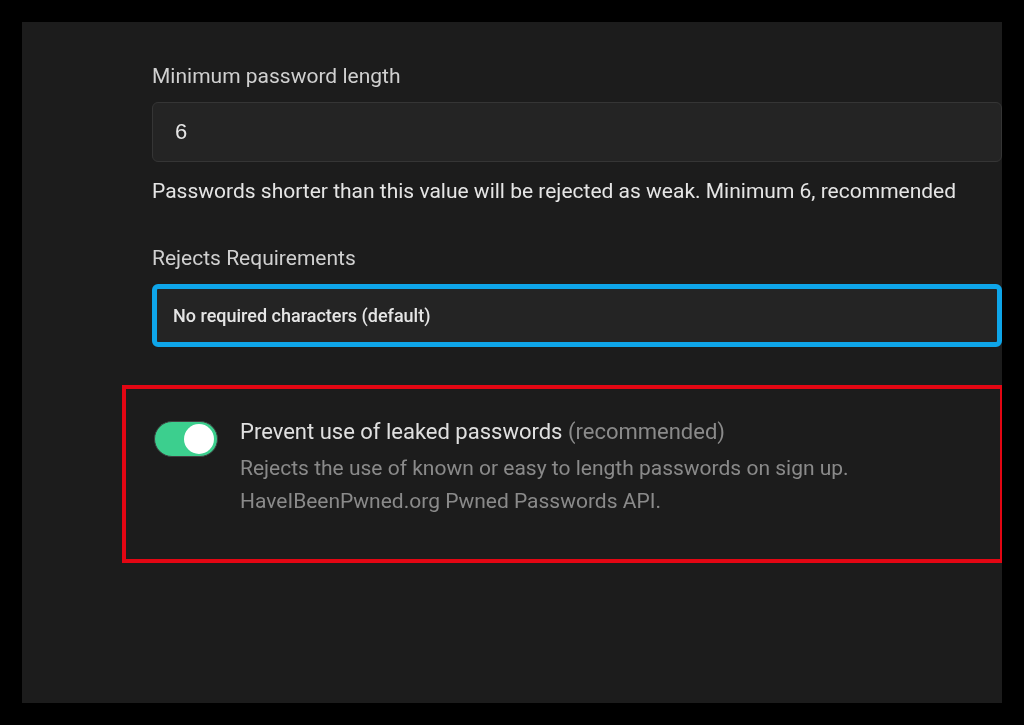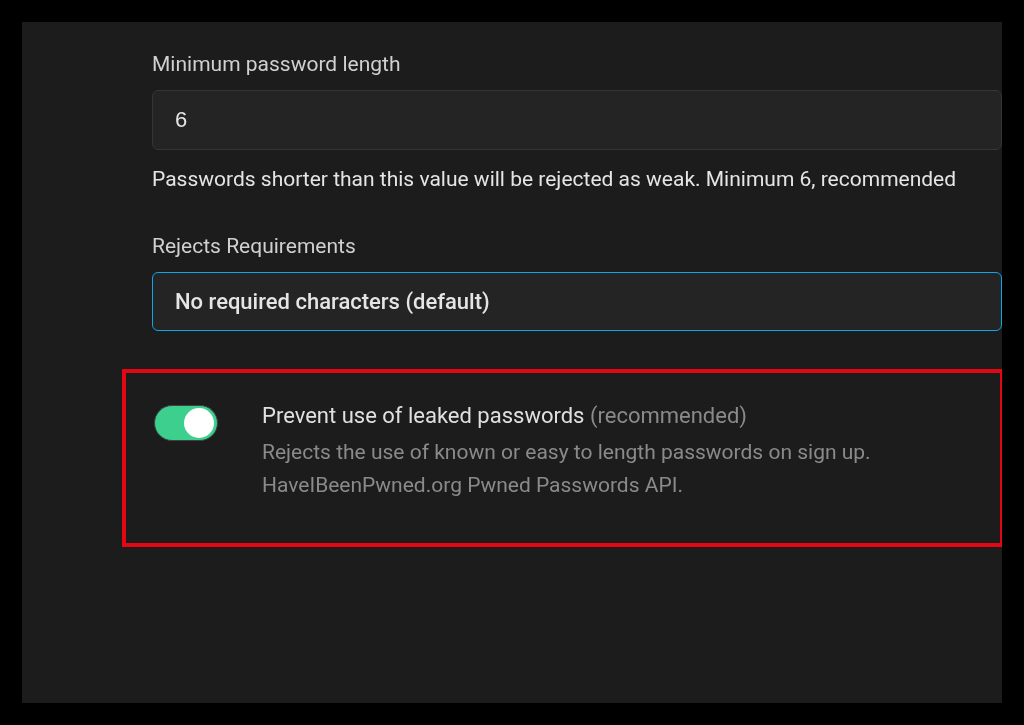--- a/index.html
+++ b/index.html
@@ -24,20 +24,21 @@
       overflow: hidden;
     }
     .field-group {
       margin-bottom: 38px;
     }
     .field-label {
       color: #d0d0d0;
       font-size: 21px;
       font-weight: 400;
       margin-bottom: 14px;
+      margin-top: 12px;
     }
     .input-box {
       background: #242424;
       border: 1px solid #353535;
       border-radius: 6px;
       padding: 16px 22px;
       color: #e5e5e5;
       font-size: 22px;
       font-weight: 500;
       width: 100%;
@@ -46,36 +47,36 @@
     .helper-text {
       color: #e5e5e5;
       font-size: 21px;
       margin-top: 14px;
       line-height: 1.5;
       white-space: nowrap;
       overflow: hidden;
     }
     .select-box {
       background: #242424;
-      border: 1px solid #0ea5e9;
+      border: 5px solid #0ea5e9;
       border-radius: 6px;
-      padding: 16px 22px;
+      padding: 16px 16px;
       color: #e5e5e5;
-      font-size: 22px;
+      font-size: 18px;
       font-weight: 500;
       width: 100%;
       cursor: pointer;
     }
     .highlight-section {
       border: 4px solid #e30613;
       margin-top: 20px;
       padding: 30px 20px 40px 28px;
       display: flex;
       align-items: flex-start;
-      gap: 44px;
+      gap: 22px;
       margin-left: -30px;
       margin-right: -2px;
     }
     .toggle-switch {
       position: relative;
       width: 64px;
       height: 36px;
       background: #3ccf8e;
       border: 1px solid #404040;
       border-radius: 18px;

